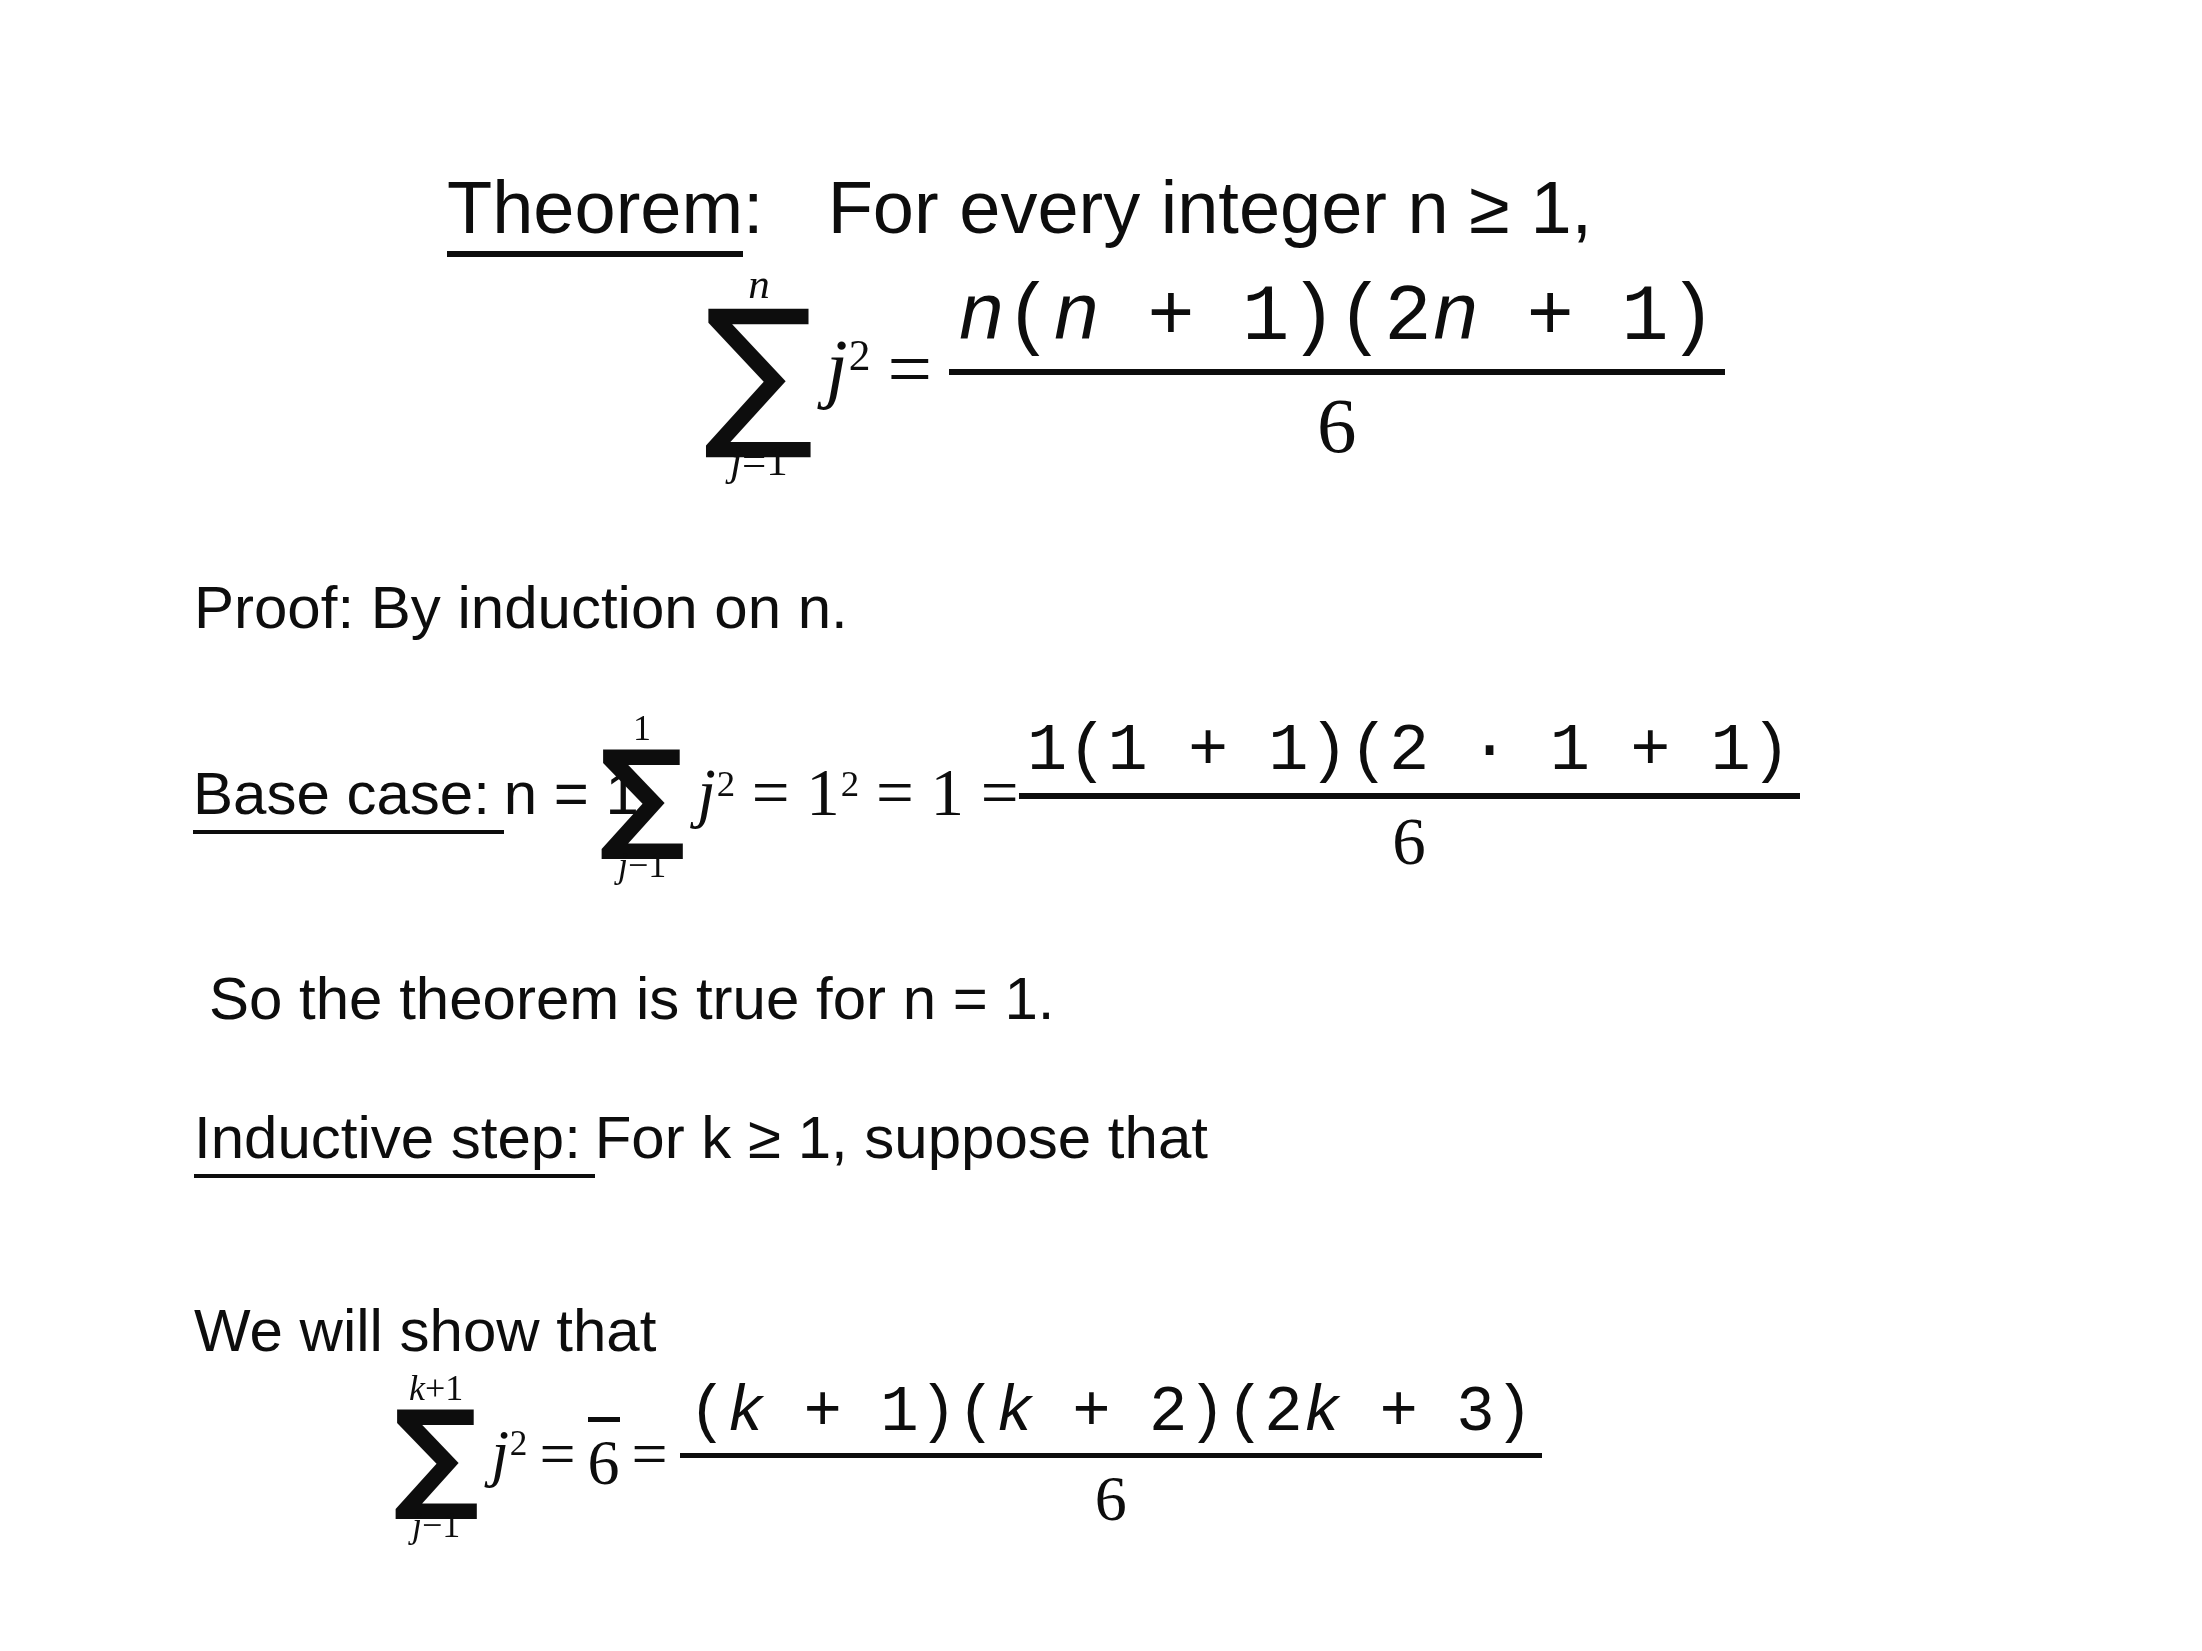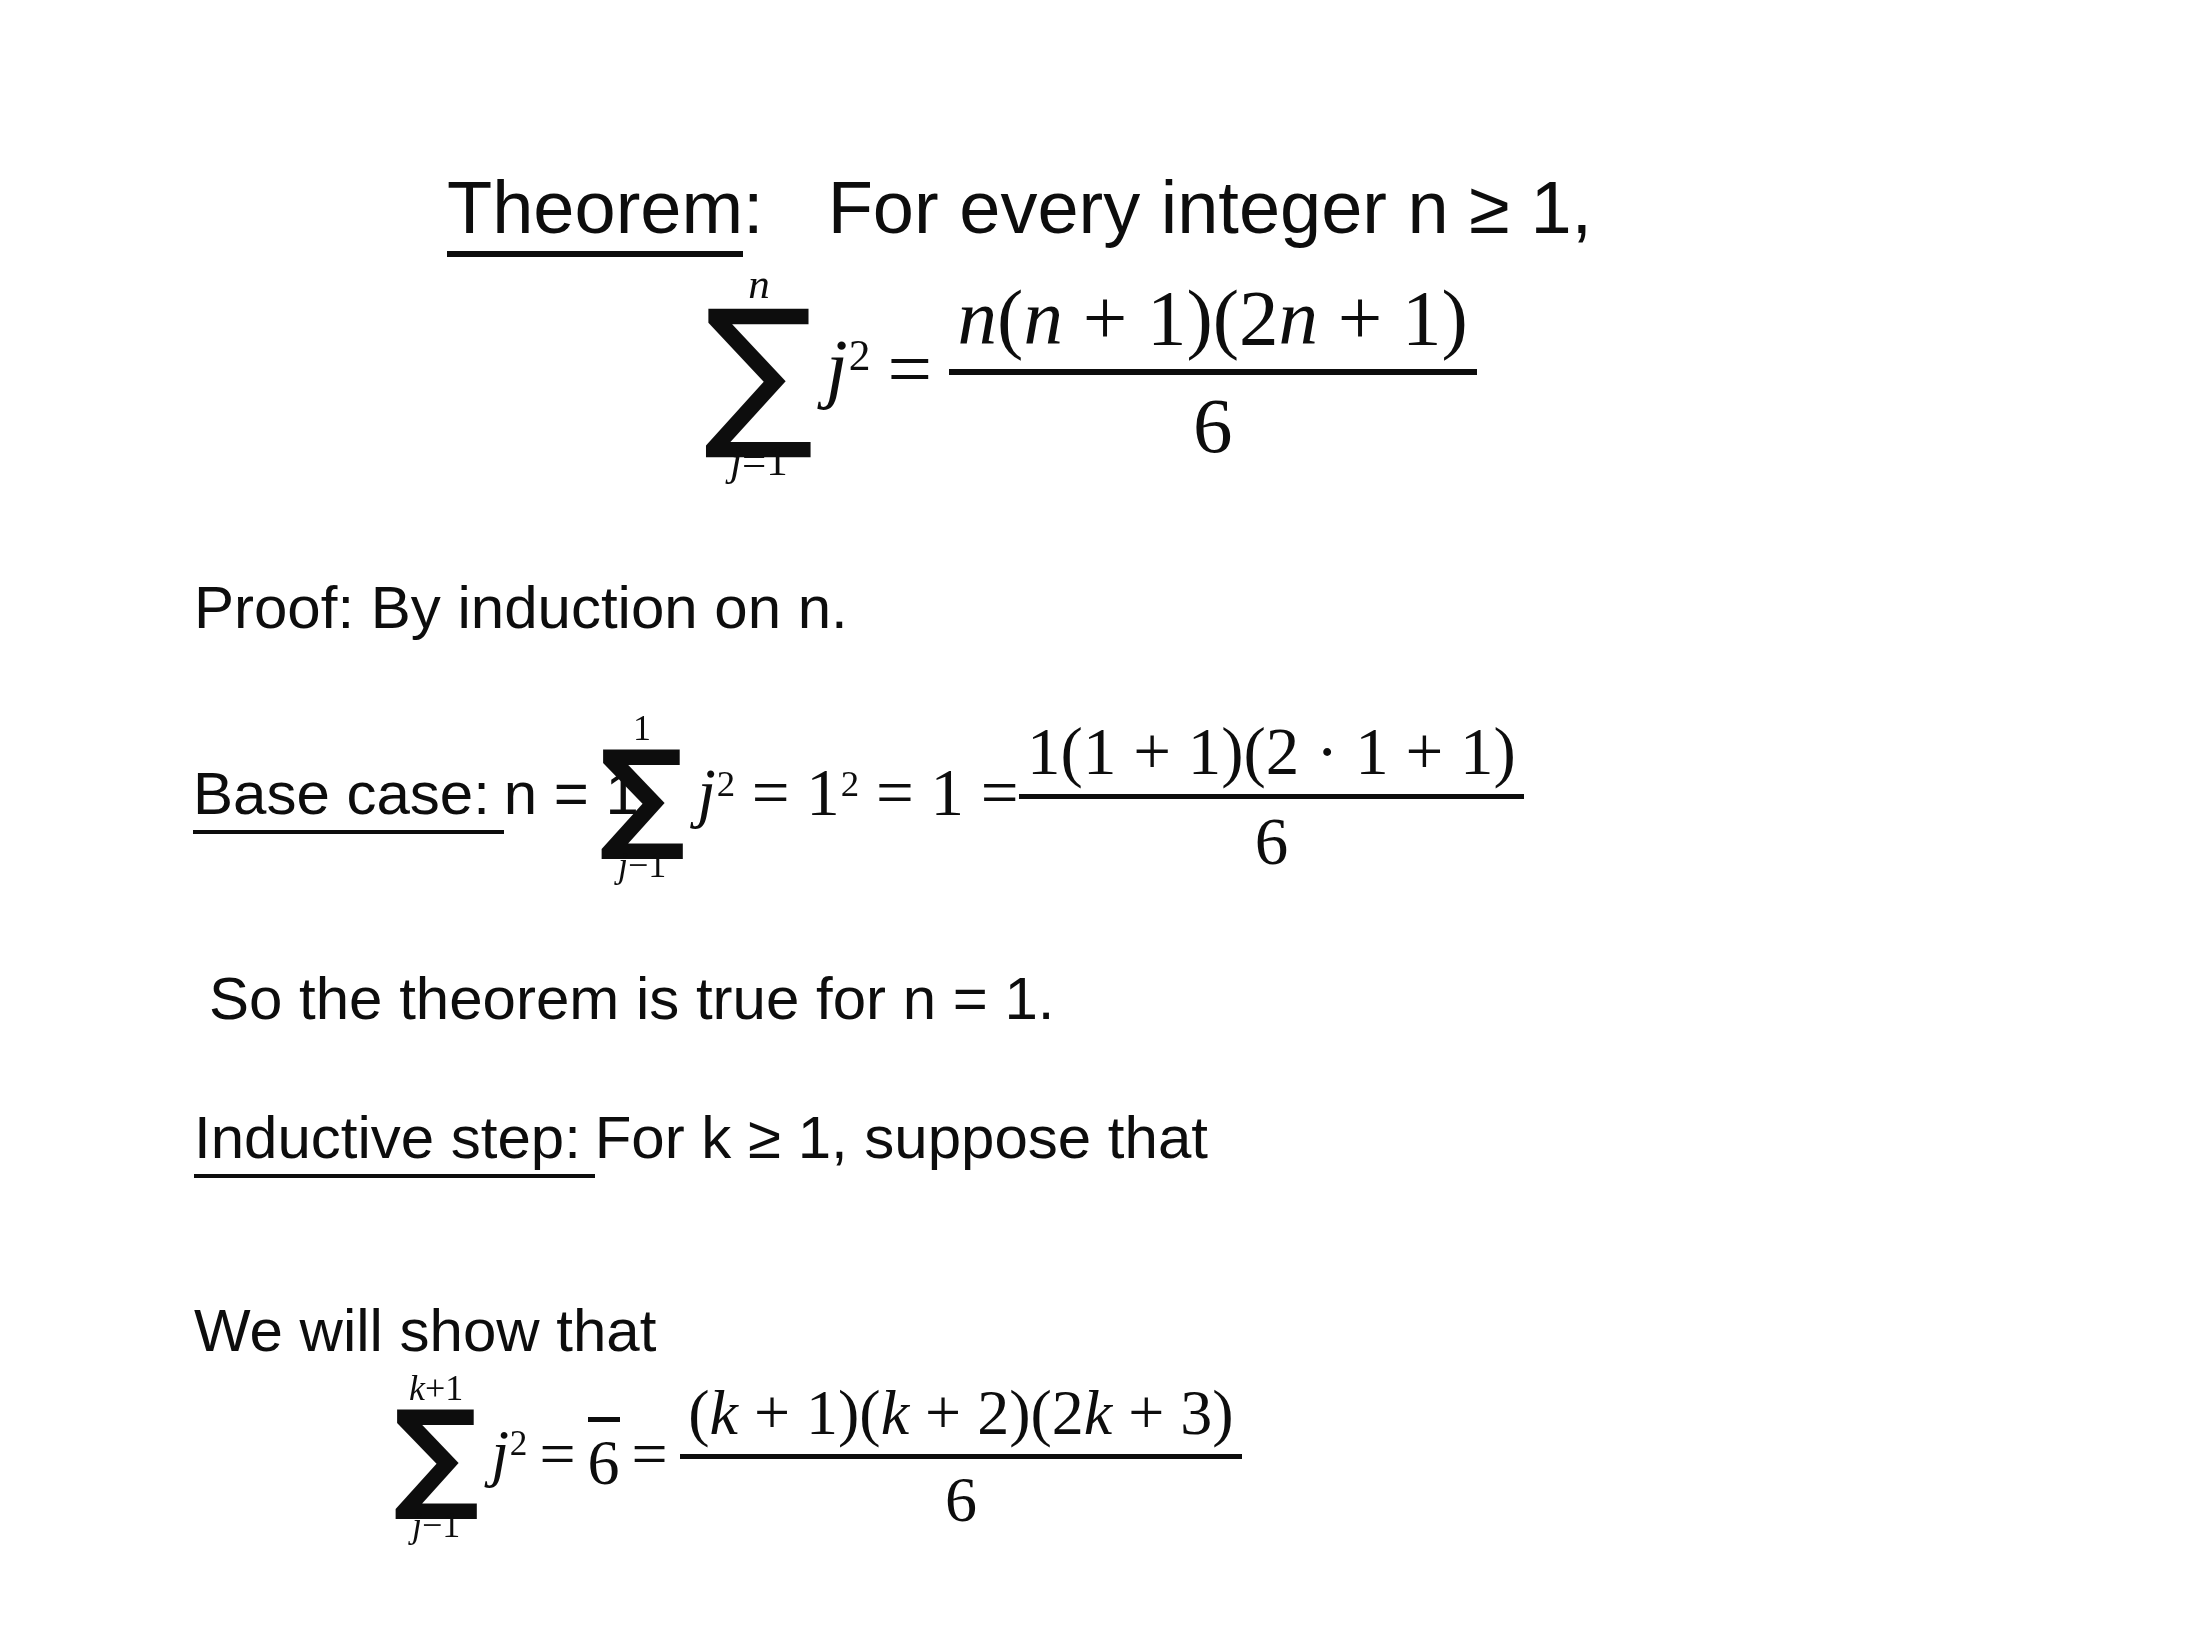--- a/index.html
+++ b/index.html
@@ -30,21 +30,21 @@
   .limit{font-size:43px;line-height:1;font-family:"Liberation Serif",serif;}
   #base-formula .limit,#final-formula .limit{font-size:36px;}
   .limit.top{margin-bottom:1.7px;}
   .limit.bottom{margin-top:5.2px;}
   .sigma{font-family:"DejaVu Sans",sans-serif;font-size:163px;line-height:0.78;font-weight:500;}
   #base-formula .sigma,#final-formula .sigma{font-size:120px;font-weight:600;}
   .mbody{margin-left:12px;transform:translateY(-0.06em);}
   .eq{margin:0 17px;font-style:normal;transform:translateY(-0.04em);}
   #final-formula .eq{margin:0 12px;}
   .frac{display:flex;flex-direction:column;align-items:center;text-align:center;}
-  .frac .num{padding:0 8.6px;}
+  .frac .num{padding:0 8.6px;font-family:Liberation Mono, monospace;}
   .frac .bar{align-self:stretch;height:6px;background:#0d0d0d;margin:6px 0;border:0;}
   #base-formula .frac .bar,#final-formula .frac .bar{height:5.2px;margin:4.3px 0;}
   .frac .den{font-style:normal;}
   
   .it{font-style:italic;}
   .up{font-style:normal;}
   .sup{font-size:55%;position:relative;top:-0.52em;margin-left:0.9px;}
 </style>
 </head>
 <body>

